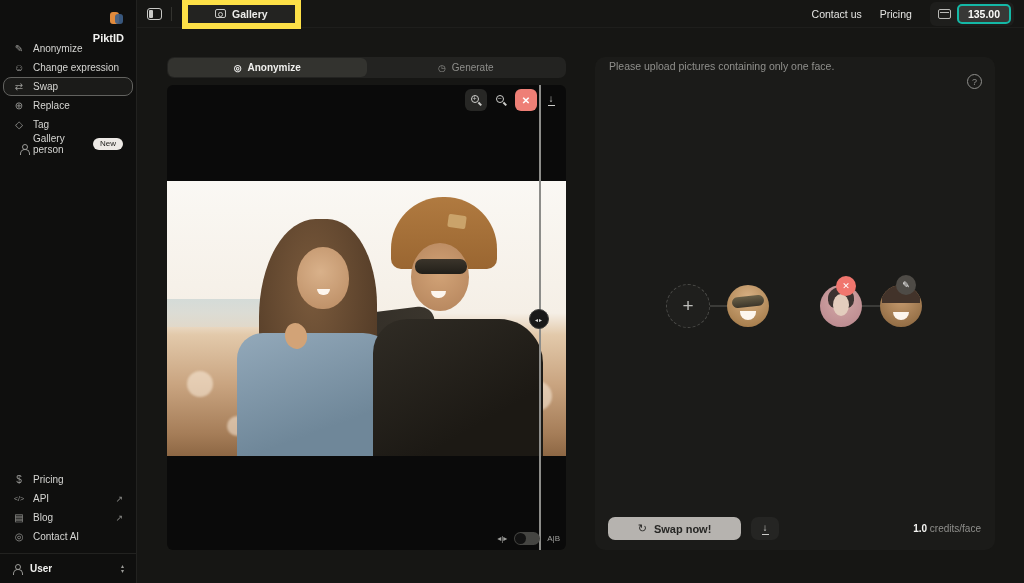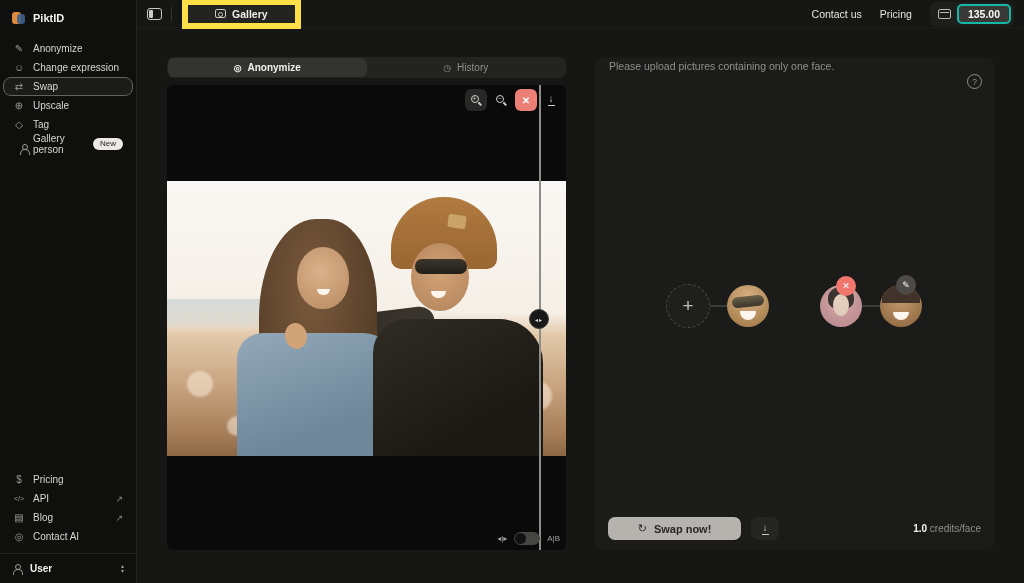--- a/index.html
+++ b/index.html
@@ -1,21 +1,21 @@
 <!DOCTYPE html>
 <html><head>
 <meta charset="utf-8">
 <style>
   * { margin:0; padding:0; box-sizing:border-box; }
   body { background:#0c0c0b; font-family:"Liberation Sans", sans-serif; }
   .screen { position:relative; width:1024px; height:583px; background:#161614; overflow:hidden; color:#e8e8e6; }
 
   
   .sidebar { position:absolute; left:0; top:0; width:137px; height:583px; background:#0f0f0e; border-right:1px solid #222220; }
-  .logo-row { display:flex; align-items:center; gap:7px; padding:11px 12px 0 12px; }
+  .logo-row { display:flex; align-items:flex-end; gap:7px; padding:11px 12px 0 12px;flex-direction:column; }
   .logo-mark { position:relative; width:14px; height:14px; }
   .logo-mark .sq1 { position:absolute; left:0; top:1px; width:9px; height:12px; background:#e08a3c; border-radius:3px; }
   .logo-mark .sq2 { position:absolute; left:5px; top:3px; width:8px; height:10px; background:#3d5f8a; border-radius:3px; opacity:.9; }
   .logo-text { font-size:11px; font-weight:bold; color:#f2f2f0; }
   .nav { position:absolute; top:39px; left:3px; right:3px; display:flex; flex-direction:column; }
   .nav-item { display:flex; align-items:center; gap:8px; height:19px; padding:0 9px; border:1px solid transparent; border-radius:8px; font-size:10px; color:#d6d6d3; cursor:default; }
   .nav-item.selected { border-color:#62625f; background:#1b1b19; }
   .nav-icon { width:12px; text-align:center; font-size:10px; color:#9a9a97; flex:none; }
   .badge-new { margin-left:auto; background:#ece9e5; color:#22221f; font-size:8px; font-weight:normal; padding:1.5px 7px; border-radius:8px; }
   .nav-bottom { position:absolute; top:470px; left:3px; right:3px; display:flex; flex-direction:column; }
@@ -139,21 +139,21 @@
       <div class="nav-item">
         <span class="nav-icon">☺</span>
         <span>Change expression</span>
       </div>
       <div class="nav-item selected">
         <span class="nav-icon">⇄</span>
         <span>Swap</span>
       </div>
       <div class="nav-item">
         <span class="nav-icon">⊕</span>
-        <span>Upscale</span>
+        <span>Replace</span>
       </div>
       <div class="nav-item">
         <span class="nav-icon">◇</span>
         <span>Tag</span>
       </div>
       <div class="nav-item">
         <span class="nav-icon"><span class="person-ic"></span></span>
         <span>Gallery person</span>
         <span class="badge-new">New</span>
       </div>
@@ -207,21 +207,21 @@
     </div>
   </div>
 
   <div class="tabbar">
     <div class="tab active">
       <span class="t-ic">◎</span>
       <span>Anonymize</span>
     </div>
     <div class="tab">
       <span class="t-ic">◷</span>
-      <span>History</span>
+      <span>Generate</span>
     </div>
   </div>
 
   <div class="canvas">
     <div class="canvas-toolbar">
       <div class="cbtn dark">
         <span class="mag">
             <span class="lens">+</span>
           </span>
       </div>

